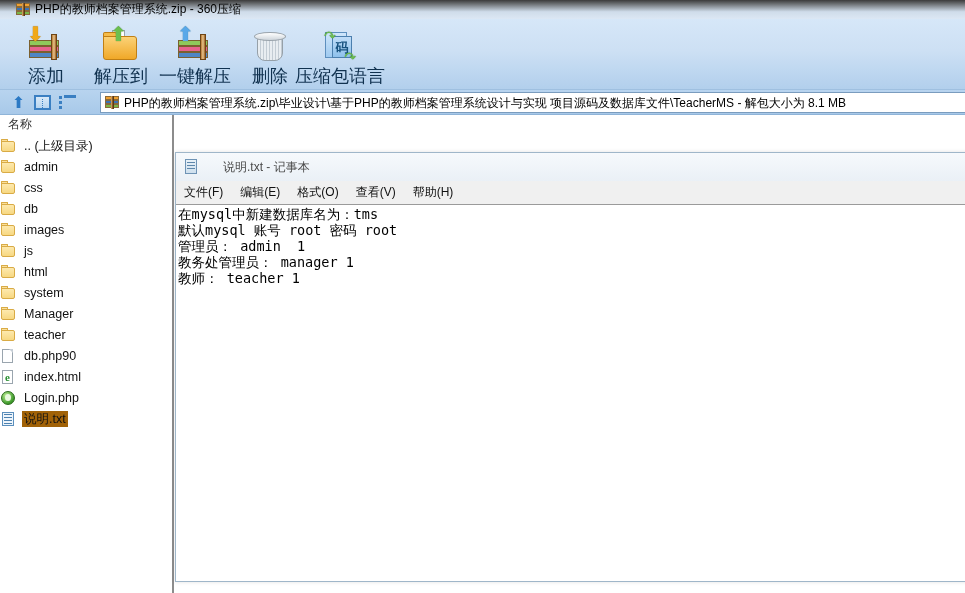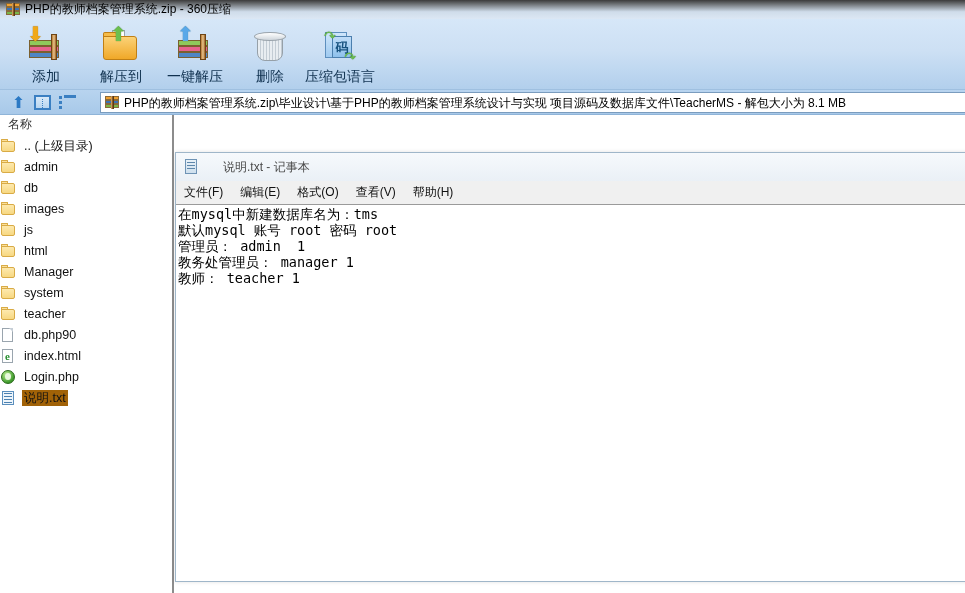--- a/index.html
+++ b/index.html
@@ -28,21 +28,21 @@
 
   
   #title-bar {
     position: absolute;
     left: 0; top: 0;
     width: 965px;
     height: 19px;
     background: linear-gradient(to bottom, #3b3b3b 0%, #6f7377 22%, #cfdcea 62%, #dce7f4 100%);
     display: flex;
     align-items: center;
-    padding-left: 6px;
+    padding-left: 16px;
     box-sizing: border-box;
   }
   #title-bar .title-text {
     font-size: 12px;
     color: #000;
     margin-left: 5px;
     white-space: nowrap;
     line-height: 13px;
   }
 
@@ -86,21 +86,21 @@
     justify-content: flex-start;
     cursor: default;
   }
   .tb-btn .tb-icon {
     width: 42px; height: 42px;
     position: relative;
     margin-top: 2px;
   }
   .tb-btn .tb-label {
     margin-top: 3px;
-    font-size: 14px;
+    font-size: 18px;
     color: #10314f;
     white-space: nowrap;
     line-height: 14px;
     text-align: right;
   }
 
   
   .ico-archive { position: absolute; left: 4px; top: 8px; width: 30px; height: 28px; }
   .ico-archive .bar { position: absolute; left: 0; width: 30px; height: 6px; border: 1px solid #7b6030; box-sizing: border-box; }
   .ico-archive .b1 { top: 8px;  background: #8fc95b; }
@@ -512,20 +512,27 @@
               <span class="ft"></span>
               <span class="fb"></span>
             </span>
           <span class="fname">admin</span>
         </div>
         <div class="file-row">
           <span class="ficon folder">
               <span class="ft"></span>
               <span class="fb"></span>
             </span>
+          <span class="fname">css</span>
+        </div>
+        <div class="file-row">
+          <span class="ficon folder">
+              <span class="ft"></span>
+              <span class="fb"></span>
+            </span>
           <span class="fname">db</span>
         </div>
         <div class="file-row">
           <span class="ficon folder">
               <span class="ft"></span>
               <span class="fb"></span>
             </span>
           <span class="fname">images</span>
         </div>
         <div class="file-row">
@@ -540,28 +547,28 @@
               <span class="ft"></span>
               <span class="fb"></span>
             </span>
           <span class="fname">html</span>
         </div>
         <div class="file-row">
           <span class="ficon folder">
               <span class="ft"></span>
               <span class="fb"></span>
             </span>
+          <span class="fname">system</span>
+        </div>
+        <div class="file-row">
+          <span class="ficon folder">
+              <span class="ft"></span>
+              <span class="fb"></span>
+            </span>
           <span class="fname">Manager</span>
-        </div>
-        <div class="file-row">
-          <span class="ficon folder">
-              <span class="ft"></span>
-              <span class="fb"></span>
-            </span>
-          <span class="fname">system</span>
         </div>
         <div class="file-row">
           <span class="ficon folder">
               <span class="ft"></span>
               <span class="fb"></span>
             </span>
           <span class="fname">teacher</span>
         </div>
         <div class="file-row">
           <span class="ficon doc">

